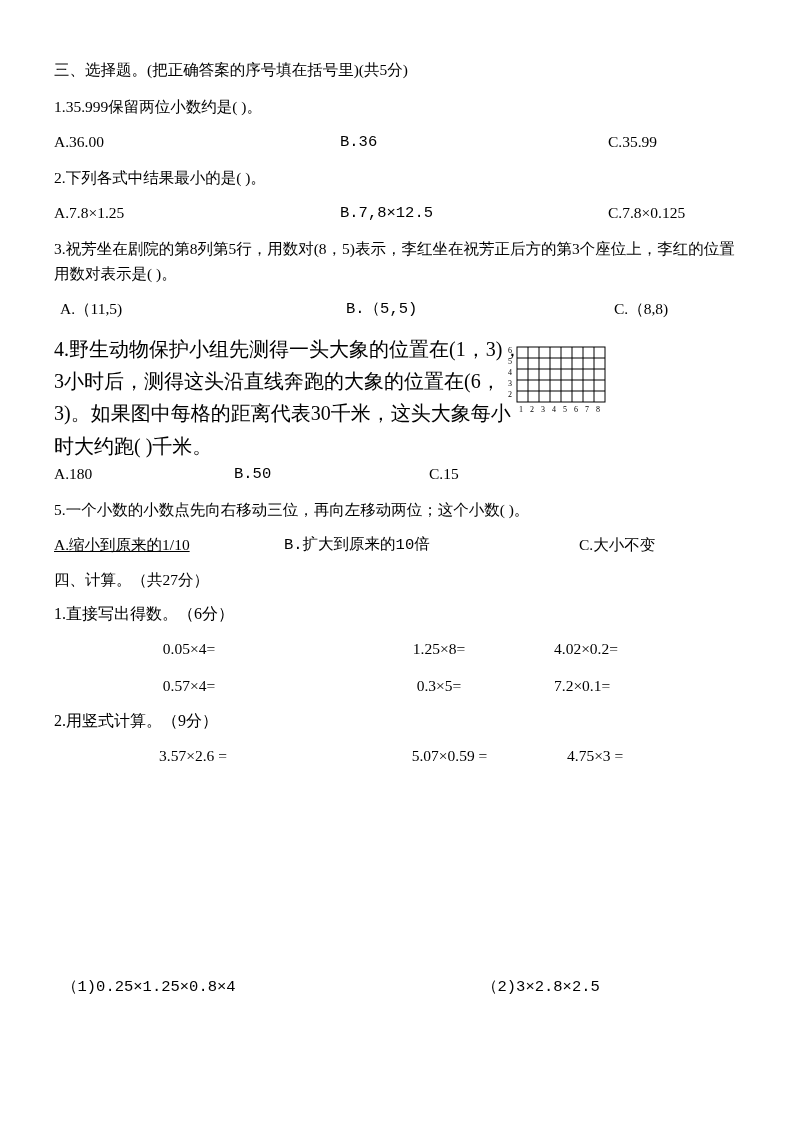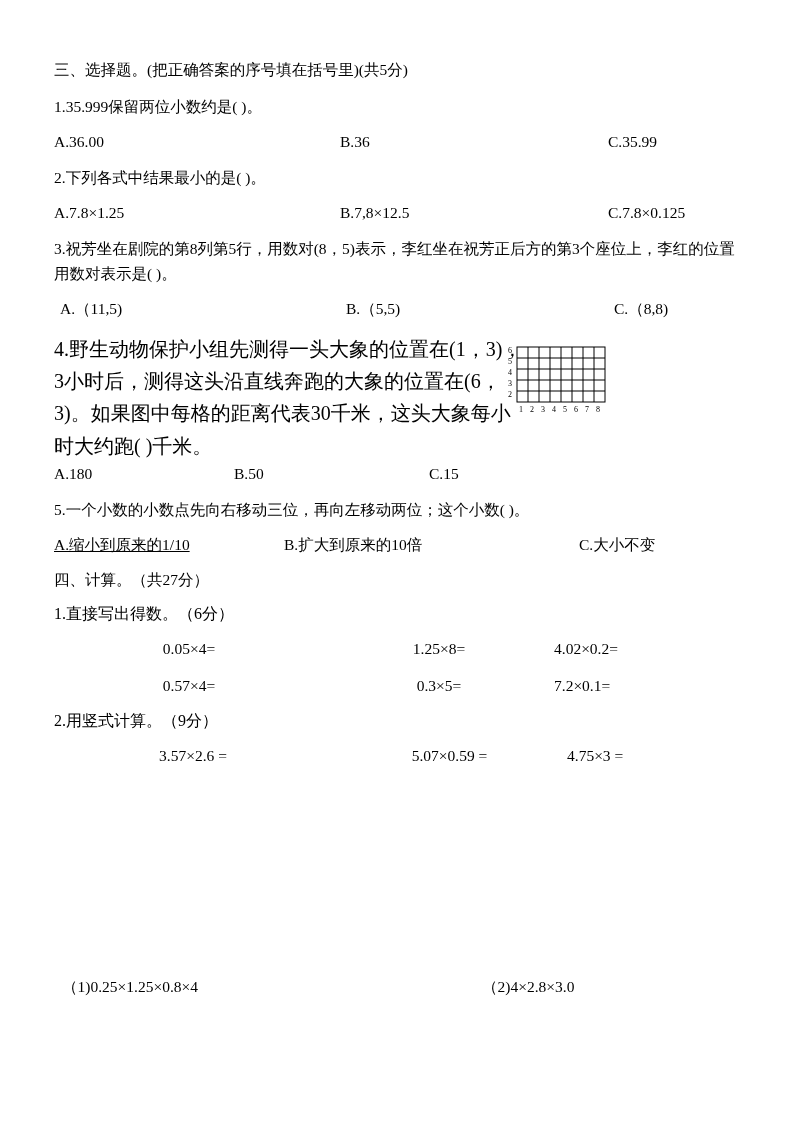--- a/index.html
+++ b/index.html
@@ -39,21 +39,21 @@
     margin-bottom: 11px;
   }
   .opts {
     display: flex;
     font-size: 15.5px;
     line-height: 1.55;
     margin-bottom: 11px;
   }
   .opts > span { display: inline-block; }
   .o1 { width: 286px; }
-  .o2 { width: 268px; }
+  .o2 { width: 268px; font-family: Liberation Mono, monospace; }
   .o3 { width: auto; }
 
   .opts.narrow .o1 { width: 180px; }
   .opts.narrow .o2 { width: 195px; }
 
   .opts.wide5 .o1 { width: 230px; text-decoration: underline; }
   .opts.wide5 .o2 { width: 295px; }
 
   .q4wrap {
     position: relative;
@@ -88,20 +88,21 @@
   .vert-row > .c1 { width: 278px; }
   .vert-row > .c2 { width: 235px; }
 
   .spacer-lg { height: 178px; }
 
   .simp-row {
     display: flex;
     font-size: 15.5px;
     line-height: 1.55;
     margin-top: 16px;
+    font-family: Liberation Mono, monospace;
   }
   .simp-row .s1 { width: 420px; padding-left: 8px; }
   .simp-row .s2 { width: auto; }
   .sub { margin-bottom: 12px; }
 </style>
 </head>
 <body>
 
 <div class="page">
   <div class="content">
@@ -199,17 +200,17 @@
     <div class="calc-row vert-row">
       <span class="c1">3.57×2.6 =</span>
       <span class="c2">5.07×0.59 =</span>
       <span class="c3">4.75×3 =</span>
     </div>
 
     <div class="spacer-lg"></div>
 
     <div class="simp-row">
       <span class="s1">（1)0.25×1.25×0.8×4</span>
-      <span class="s2">（2)4×2.8×3.0</span>
+      <span class="s2">（2)3×2.8×2.5</span>
     </div>
 
   </div>
 </div>
 
 </body></html>

